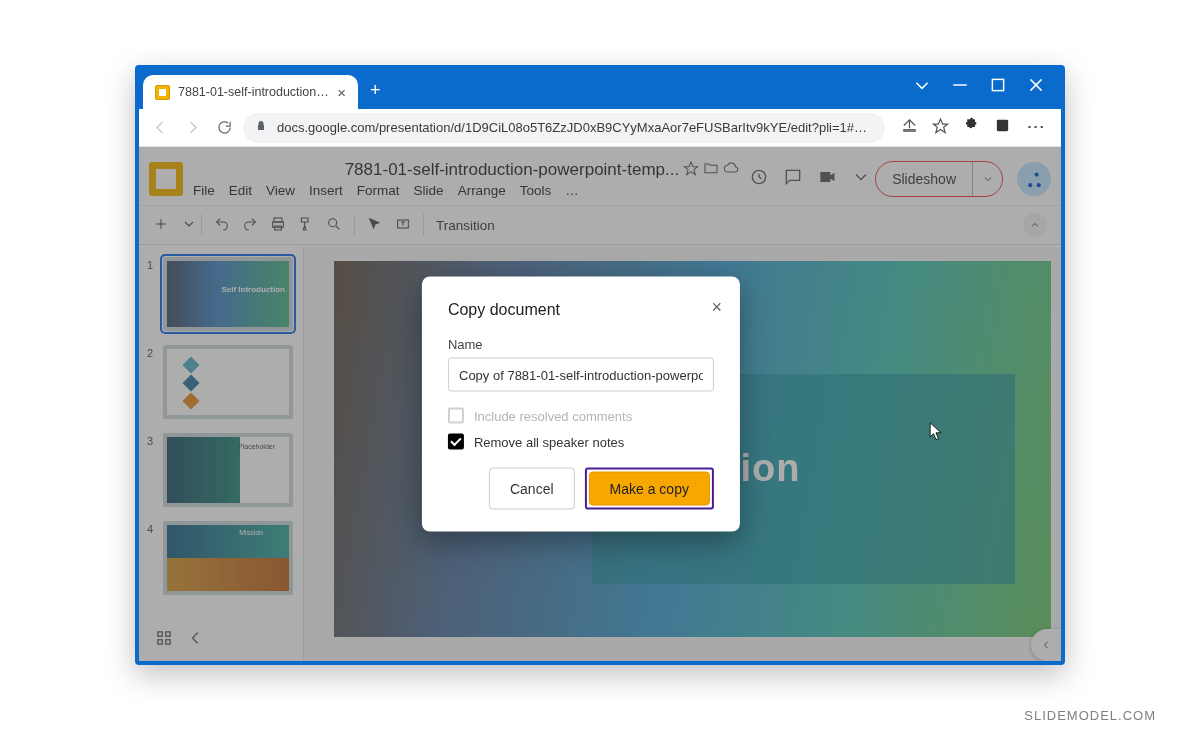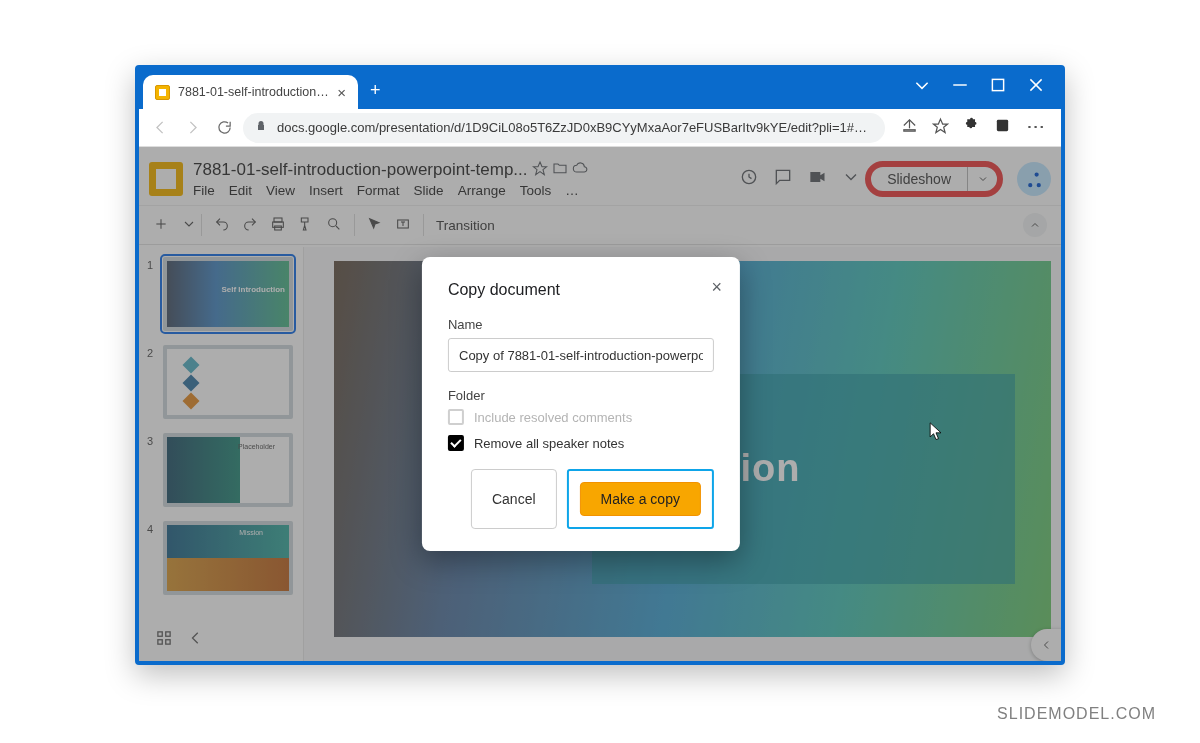--- a/index.html
+++ b/index.html
@@ -61,29 +61,29 @@
   .dots3 { font-size:18px; color:#555; letter-spacing:1px; writing-mode:vertical-rl;}
 
   
   .app-area { position:absolute; left:0; right:0; top:78px; bottom:0; background:#fff; }
 
   
   .gs-header { display:flex; align-items:center; height:58px; padding:6px 10px 0 10px; gap:10px;}
   .gs-logo { width:34px; height:34px; background:#f4b400; border-radius:3px; position:relative; flex:none;}
   .gs-logo::after{content:"";position:absolute;left:7px;top:7px;right:7px;bottom:7px;background:#fff;}
   .gs-titleblock{ flex:1; min-width:0;}
-  .gs-titlerow{ display:flex; align-items:center; gap:4px;}
+  .gs-titlerow{ display:flex; align-items:center; gap:4px;justify-content:flex-end;}
   .gs-title{ font-size:17px; color:#333; white-space:nowrap; overflow:hidden; text-overflow:ellipsis; max-width:340px;}
   .star-icn svg, .folder-icn svg, .cloud-icn svg{ width:16px;height:16px; stroke:#5f6368; fill:none; stroke-width:1.6;}
   .gs-menurow{ display:flex; gap:14px; font-size:13.5px; color:#333; margin-top:3px;}
   .gs-menurow span{ cursor:default;}
   .gs-header-right{ display:flex; align-items:center; gap:14px; }
   .hdr-icn svg{ width:20px;height:20px; stroke:#5f6368; fill:none; stroke-width:1.6;}
   .cam-icn svg{ width:20px;height:20px; fill:#5f6368;}
-  .slideshow-pill{ display:flex; align-items:center; border:6px solid #ef4444; border-radius:20px; height:36px;}
+  .slideshow-pill{ display:flex; align-items:center; border:1px solid #ef4444; border-radius:20px; height:36px;}
   .slideshow-pill .ss-main{ padding:0 16px; font-size:14px; color:#444;}
   .slideshow-pill .ss-drop{ border-left:1px solid #bbb; height:100%; width:30px; display:flex; align-items:center; justify-content:center;}
   .share-btn{ width:34px;height:34px; border-radius:50%; background:#c2e7ff; display:flex; align-items:center; justify-content:center;}
   .share-btn svg{ width:17px;height:17px; fill:#0b57d0;}
 
   
   .gs-toolbar{ height:40px; border-top:1px solid #eee; border-bottom:1px solid #e2e2e2;
     display:flex; align-items:center; gap:12px; padding:0 14px; font-size:13.5px; color:#444;}
   .tb-btn svg{ width:16px;height:16px; stroke:#555; fill:none; stroke-width:1.6;}
   .tb-sep{ width:1px; height:22px; background:#ddd;}
@@ -131,28 +131,28 @@
   .dlg-folder svg{width:14px;height:14px; fill:#888;}
   .check-row{ display:flex; align-items:center; gap:10px; font-size:13px; color:#333; margin-bottom:10px;}
   .check-row.disabled{ color:#b4b4b4;}
   .chk{ width:16px;height:16px; border:2px solid #555; border-radius:2px; flex:none; position:relative;}
   .chk.checked{ background:#000; border-color:#000;}
   .chk.checked::after{ content:""; position:absolute; left:3px; top:0px; width:4px; height:8px; border:solid #fff; border-width:0 2px 2px 0; transform:rotate(45deg);}
   .chk.disabled{ border-color:#cfcfcf;}
   .dlg-actions{ display:flex; justify-content:flex-end; gap:10px; margin-top:18px;}
   .btn-cancel{ border:1px solid #ccc; background:#fff; padding:8px 20px; border-radius:4px; font-size:14px; color:#333;}
   .btn-confirm{ background:#f8a600; border:1px solid #f29200; padding:8px 20px; border-radius:4px; font-size:14px; color:#222;}
-  .confirm-wrap{ border:2px solid #0ea5e9; padding:11px; border-radius:3px;}
+  .confirm-wrap{ border:2px solid #4c1d95; padding:2px; border-radius:3px;}
 
   
   .cursor{ position:absolute; width:14px; height:20px; }
   .cursor svg{ width:14px;height:20px; }
 
   
-  .wm{ position:absolute; right:44px; bottom:20px; font-size:16px; letter-spacing:1px; color:#808080;}
+  .wm{ position:absolute; right:44px; bottom:20px; font-size:13px; letter-spacing:1px; color:#808080;}
 </style>
 </head>
 <body>
 
 <div class="outer-frame">
 
   <div class="win-titlebar">
     <div class="win-btn">
         <svg viewBox="0 0 16 16">
           <polyline points="3,6 8,11 13,6"></polyline>
@@ -399,21 +399,20 @@
 
     <div class="scrim"></div>
 
     <div class="dialog">
       <h2>Copy document</h2>
       <span class="dlg-close">×</span>
 
       <div class="dlg-label">Name</div>
       <input class="dlg-input" value="Copy of 7881-01-self-introduction-powerpoint-te" style="">
 
-      <div class="dlg-label">Folder</div>
 
       <div class="check-row disabled">
         <span class="chk disabled"></span>
         <span>Include resolved comments</span>
       </div>
       <div class="check-row">
         <span class="chk checked"></span>
         <span>Remove all speaker notes</span>
       </div>
 

